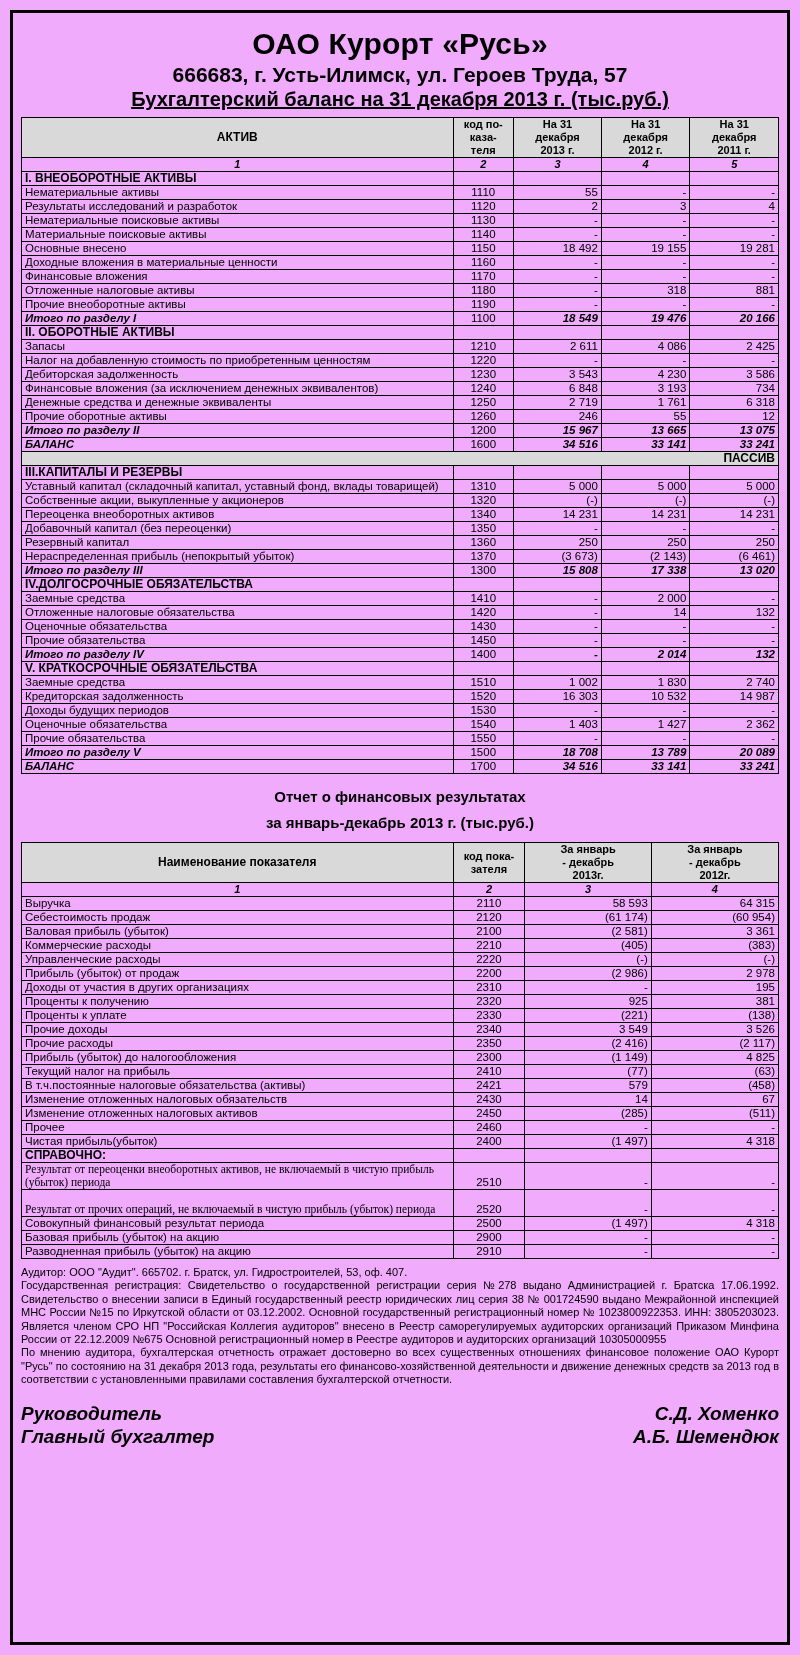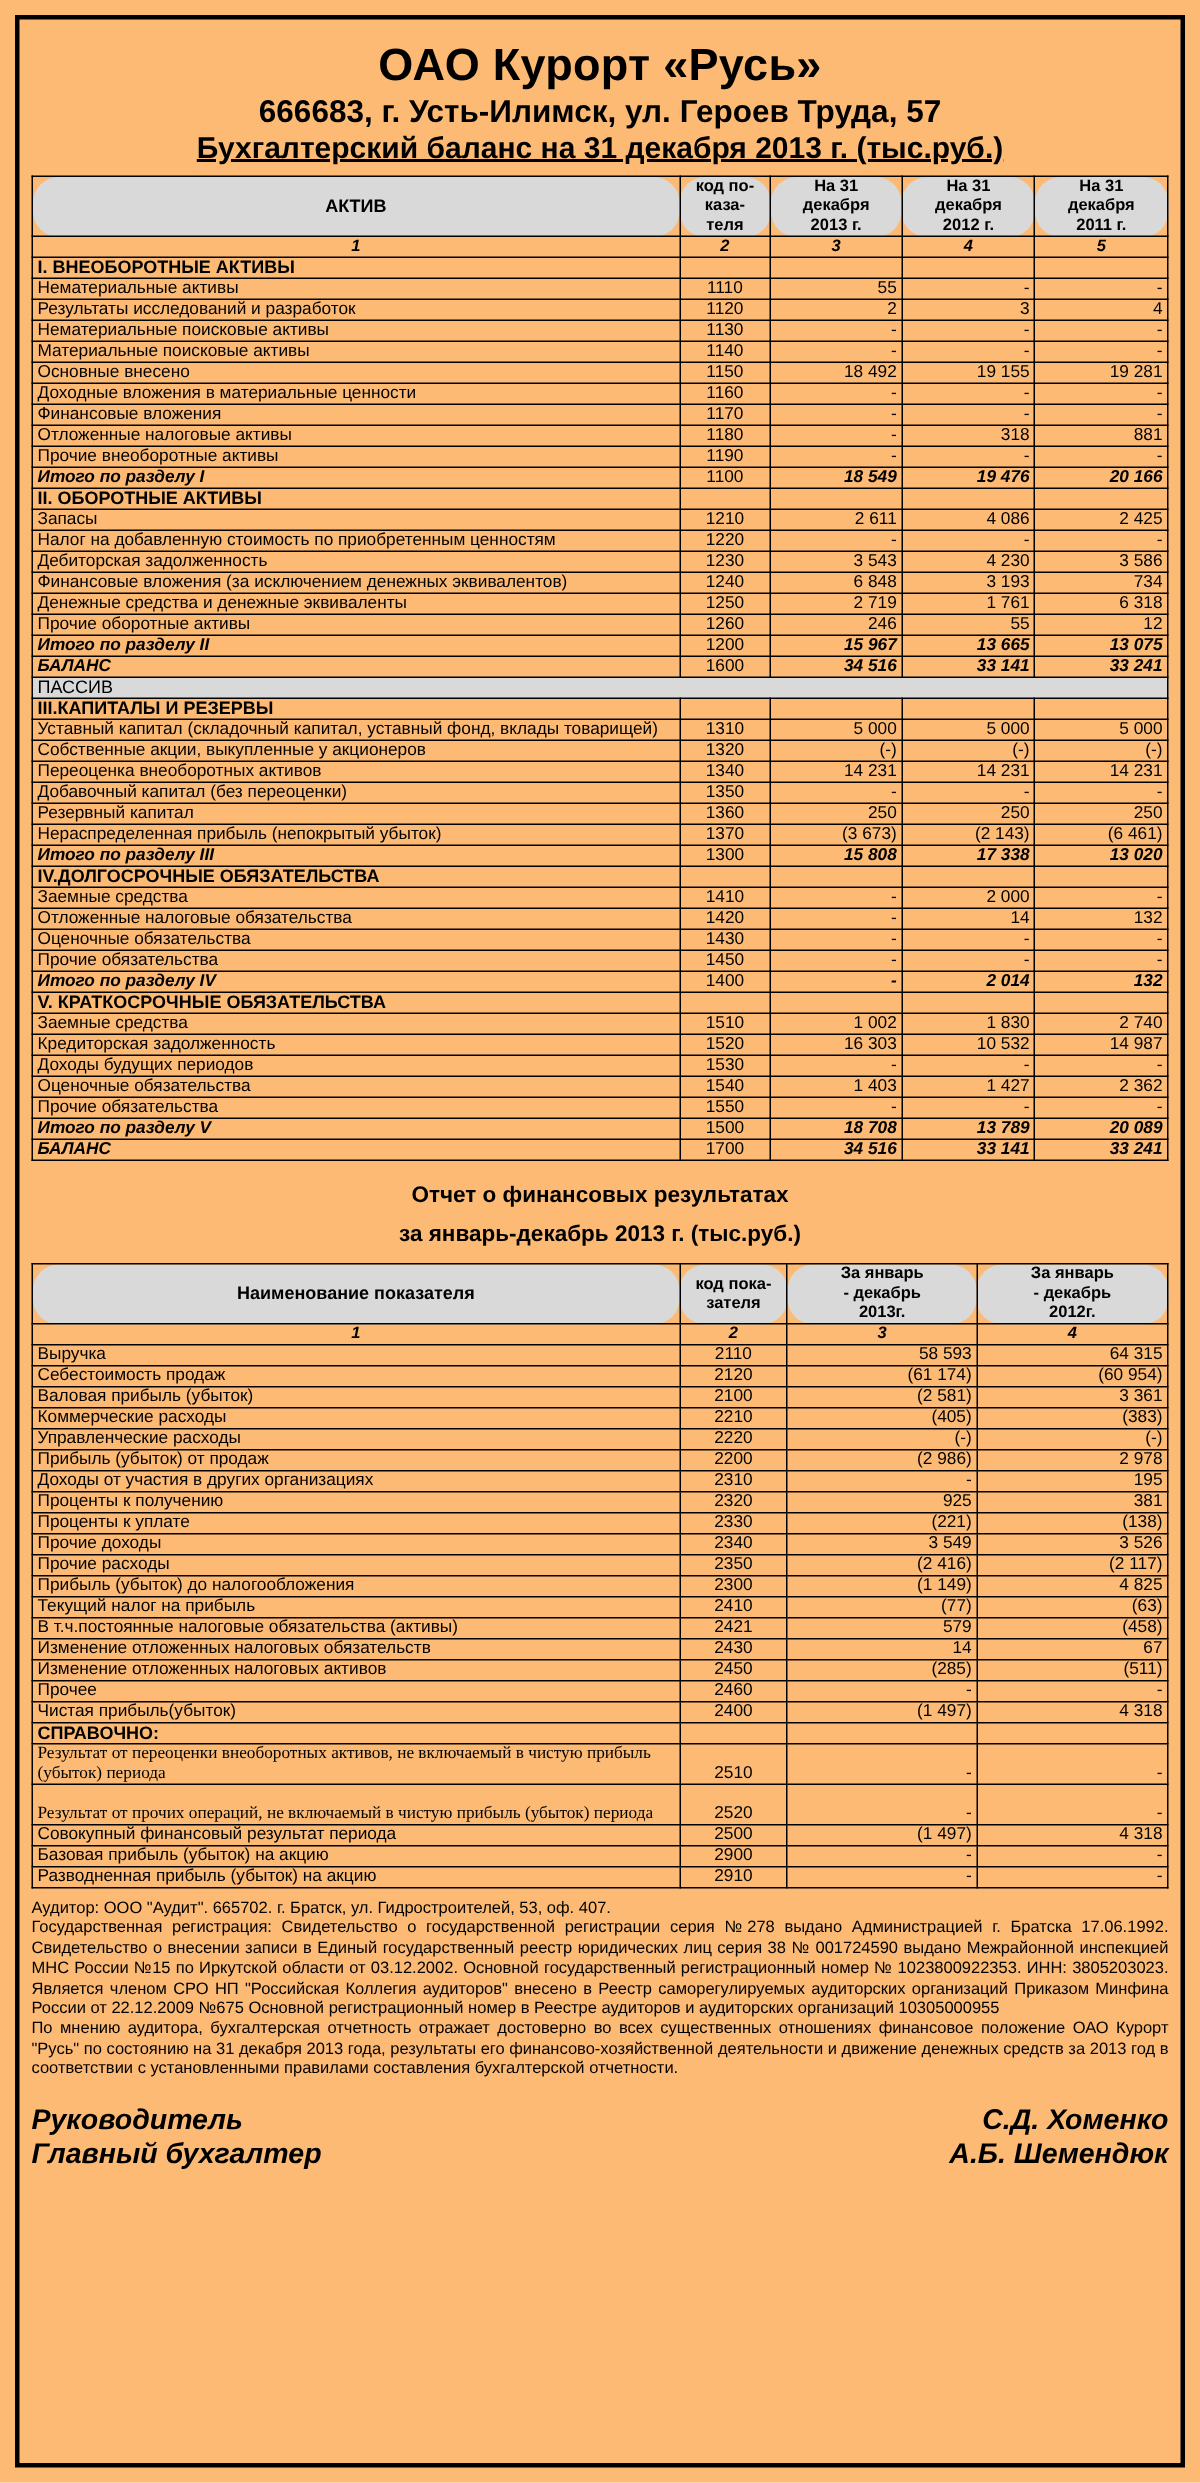--- a/index.html
+++ b/index.html
@@ -7,21 +7,21 @@
   body {
     width: 800px;
     background: #ffffff;
     font-family: "Liberation Sans", sans-serif;
     color: #000;
   }
   .page {
     width: 800px;
     min-height: 1655px;
     padding: 10px;
-    background: #fdba74;
+    background: #f0abfc;
   }
   .frame {
     border: 3px solid #000;
     padding: 6px 8px 8px 8px;
     min-height: 1635px;
   }
   .title1 {
     text-align: center;
     font-size: 30px;
     font-weight: bold;
@@ -53,40 +53,39 @@
     vertical-align: bottom;
     line-height: 13px;
     height: 14px;
   }
   .hdr {
     background: #d9d9d9;
     text-align: center;
     font-weight: bold;
     vertical-align: middle !important;
     font-size: 12px;
-    border-radius: 17px;
   }
   .hdr.small { font-size: 11px; }
   .numrow td {
     text-align: center;
     font-style: italic;
     font-weight: bold;
     font-size: 11px;
     height: 13px;
   }
   .sec { font-weight: bold; font-size: 12px; }
   .ital { font-style: italic; font-weight: bold; }
   .bal { font-weight: bold; font-style: italic; }
   .c { text-align: center; }
   .r { text-align: right; }
   .nm { padding-left: 5px; }
   .subhdr {
     background: #d9d9d9;
-    text-align: left;
-    font-weight: normal;
+    text-align: right;
+    font-weight: bold;
     font-size: 12px;
   }
   .title-rep {
     text-align: center;
     font-size: 15px;
     font-weight: bold;
     line-height: 26px;
     margin: 10px 0 6px 0;
   }
   .footnotes {

